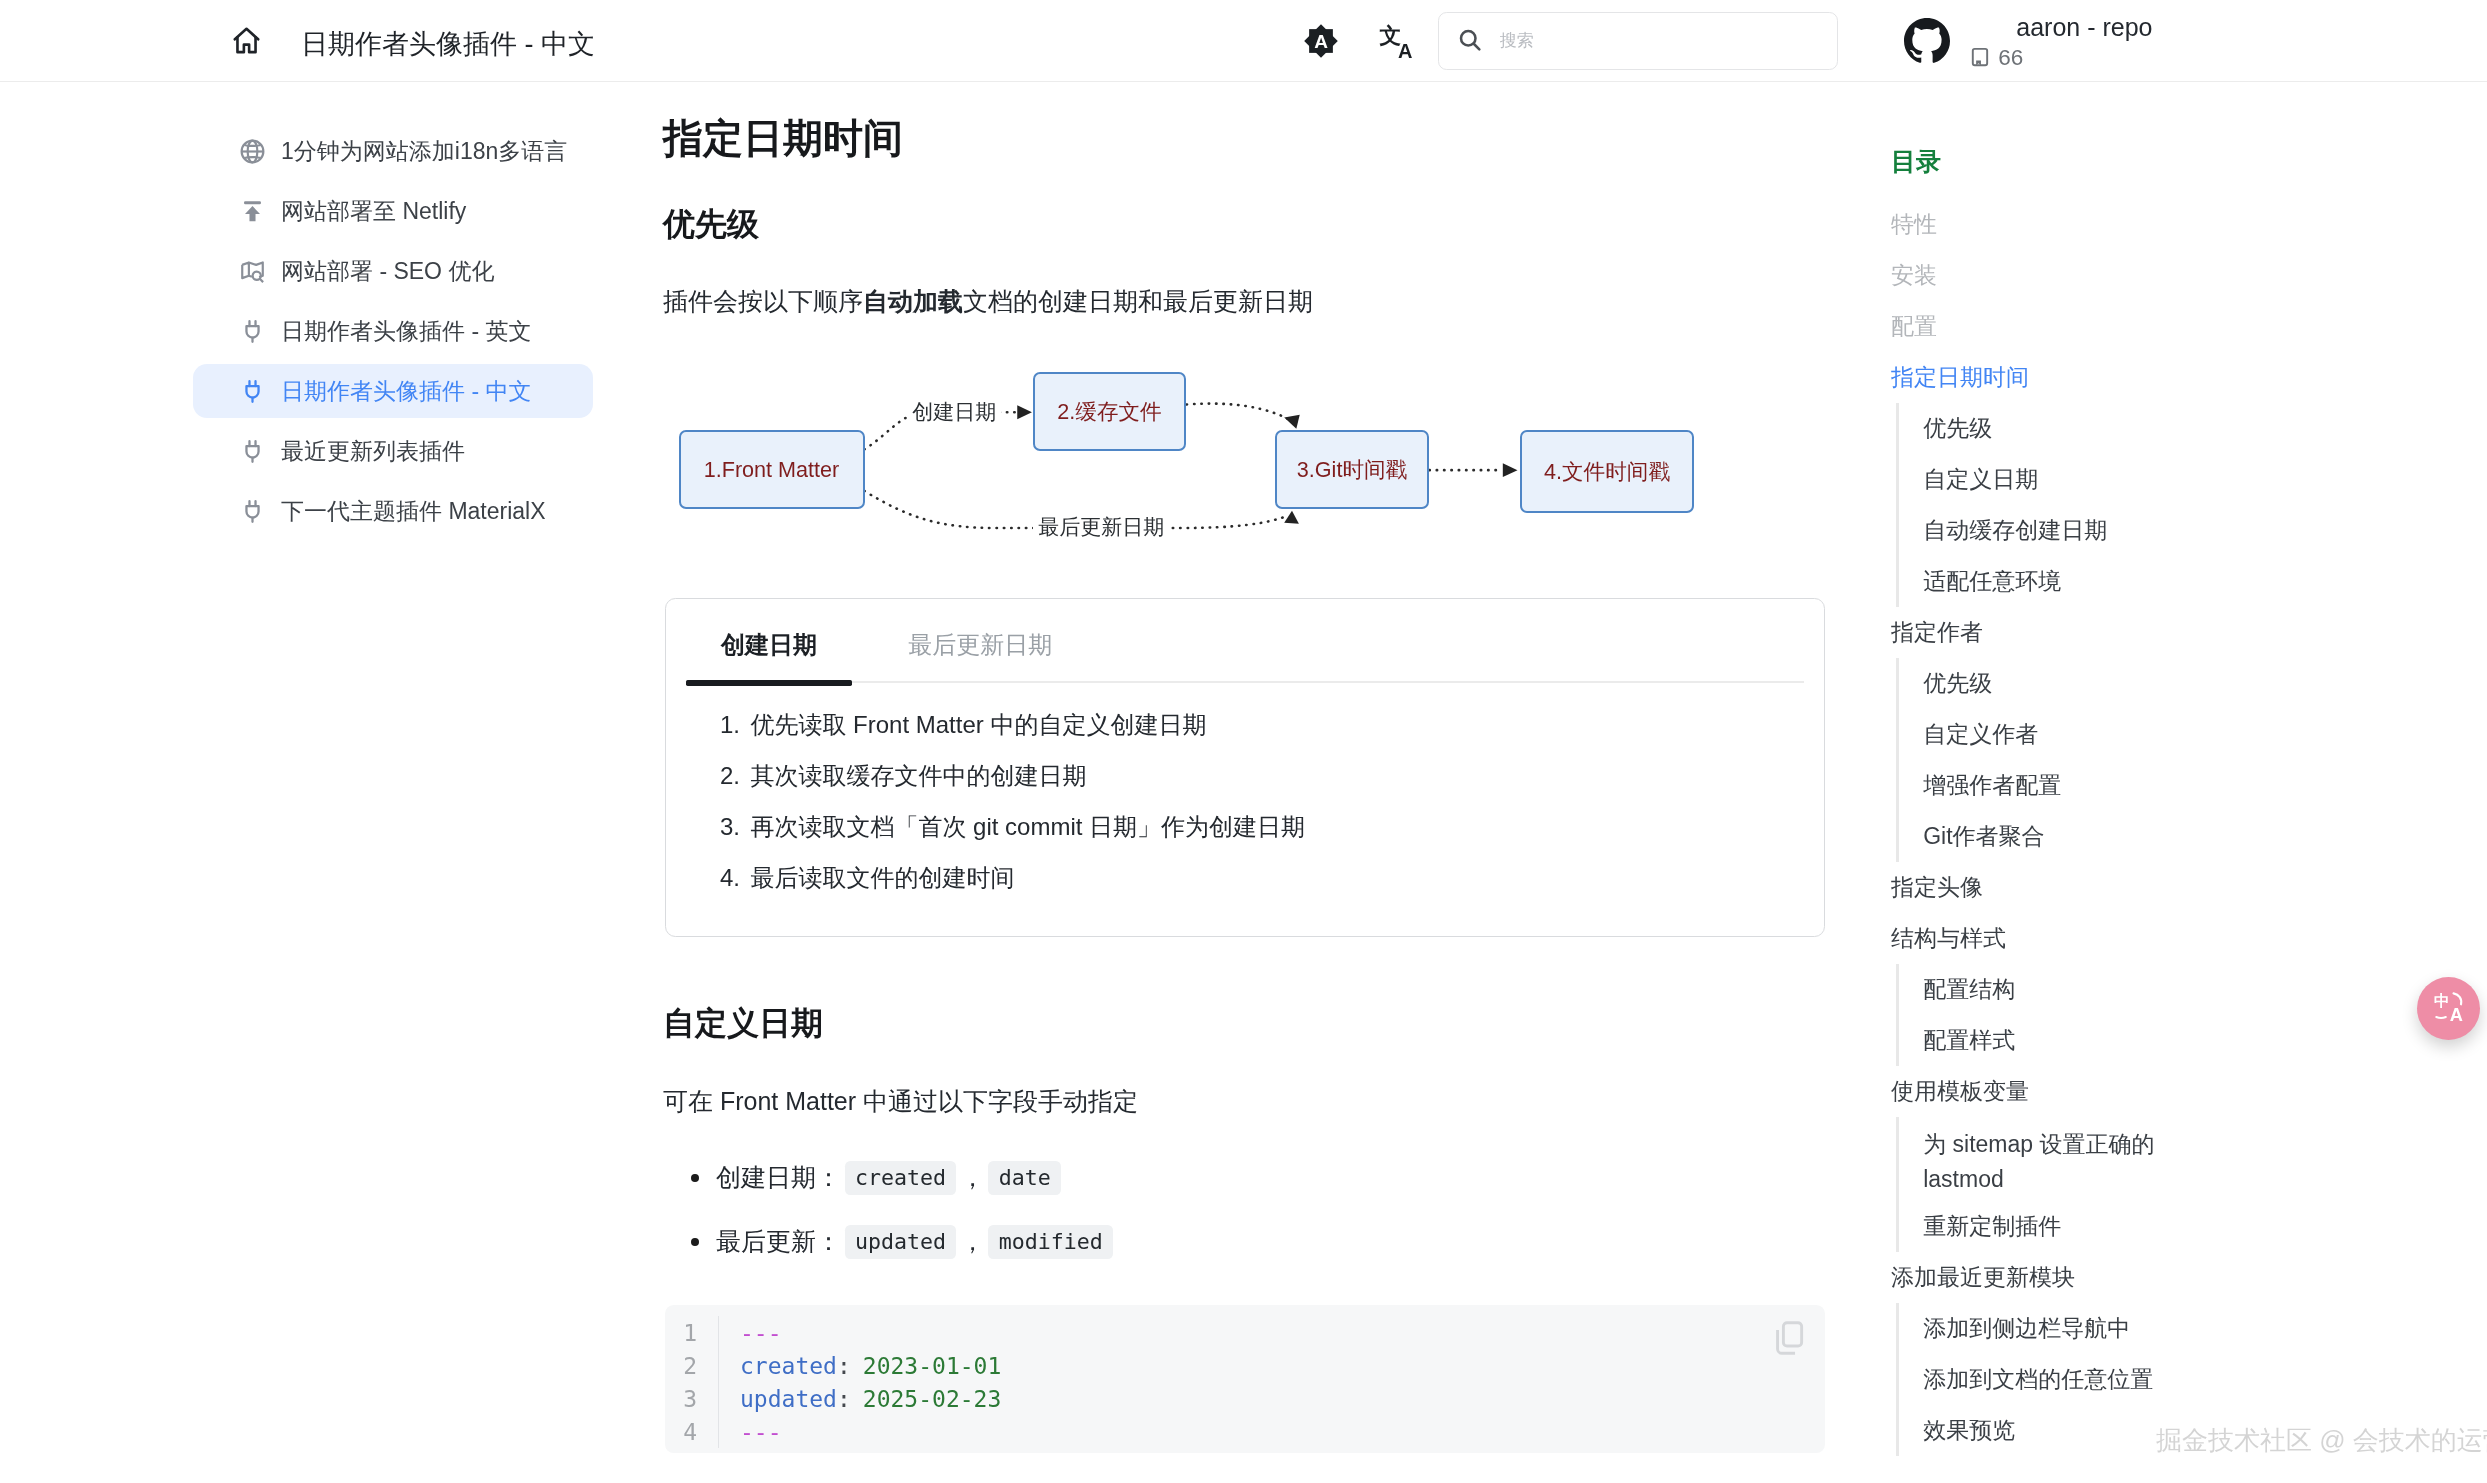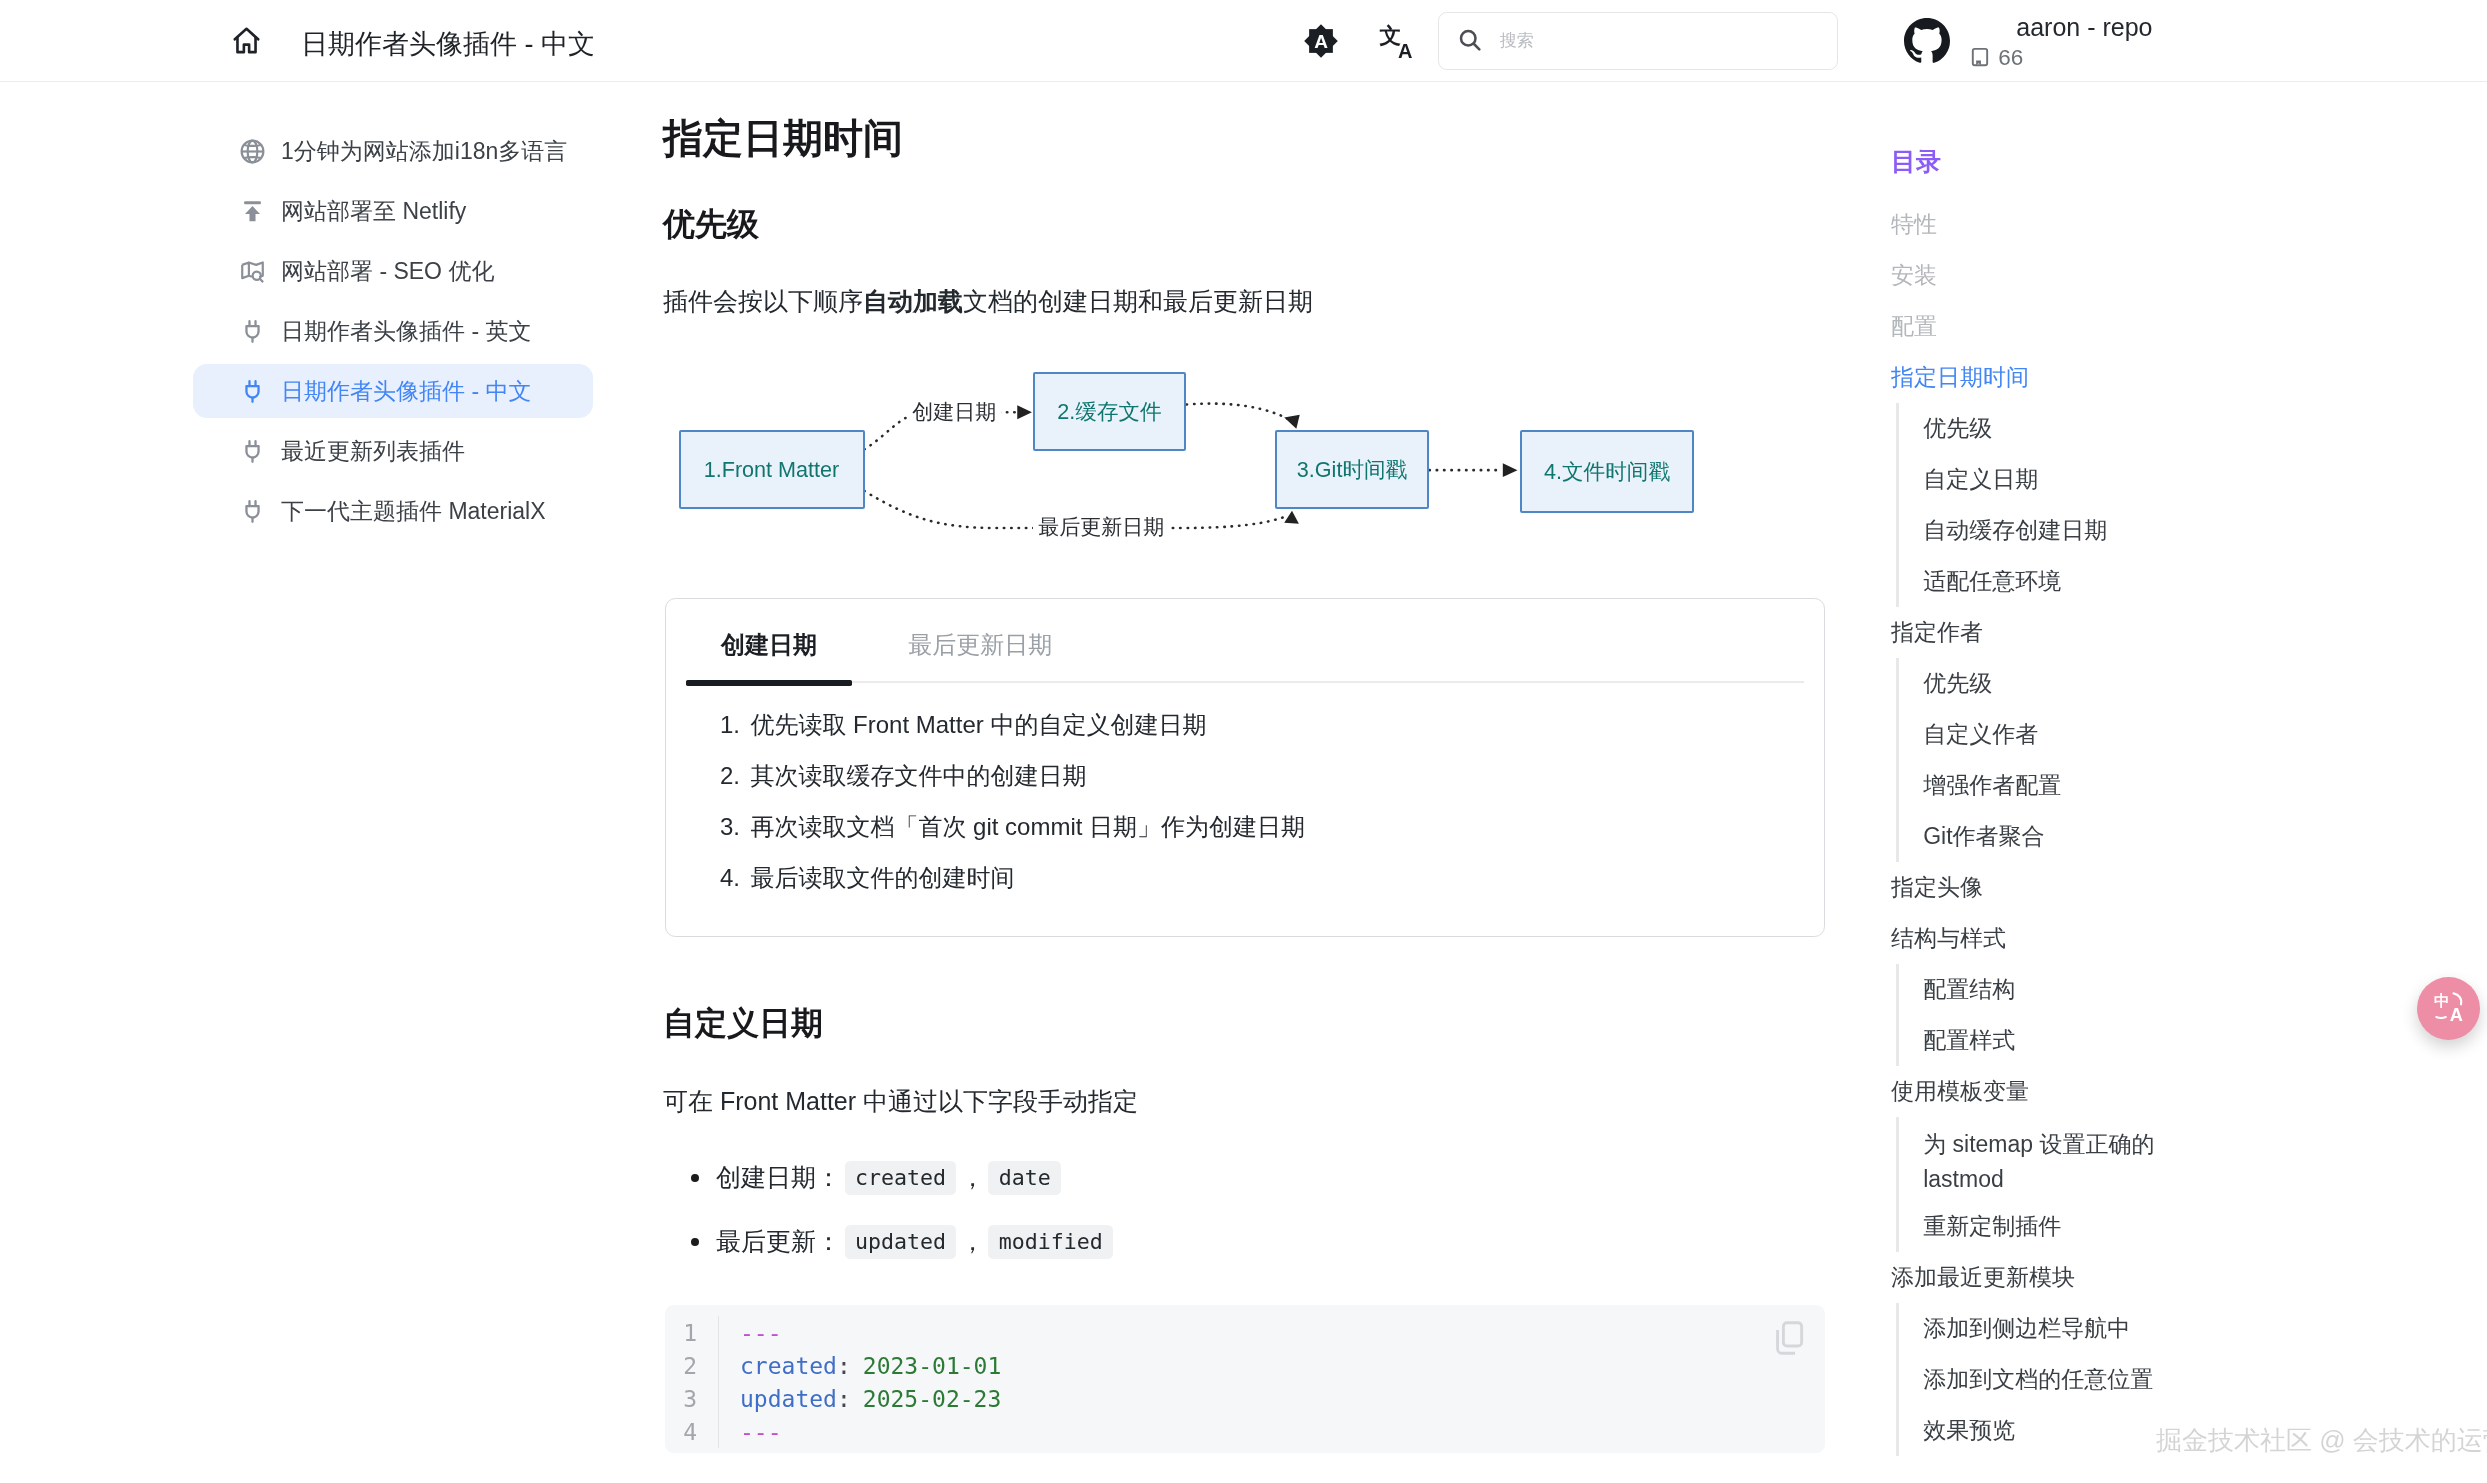--- a/index.html
+++ b/index.html
@@ -40,21 +40,21 @@
   
   .h1 { position:absolute; left:663px; top:111px; font-size:40px; font-weight:700; color:#17191c; }
   .h2 { position:absolute; font-size:32px; font-weight:700; color:#17191c; }
   .h2-priority { left:663px; top:203px; }
   .h2-custom { left:663px; top:1002px; }
   .intro { position:absolute; left:663px; top:285px; font-size:25px; color:#24292f; }
   .intro b { font-weight:700; }
 
   
   .diagram { position:absolute; left:663px; top:363px; width:1080px; height:216px; }
-  .dg-node { position:absolute; background:#e9f1fb; border:2.6px solid #4f86c6; border-radius:2px; display:flex; align-items:center; justify-content:center; font-size:21.6px; color:#0f766e; }
+  .dg-node { position:absolute; background:#e9f1fb; border:2.6px solid #4f86c6; border-radius:7px; display:flex; align-items:center; justify-content:center; font-size:21.6px; color:#7f1d1d; }
   .dg-svg { position:absolute; left:0; top:0; }
   .dg-label { position:absolute; background:#fff; padding:0 5.2px; font-size:21px; color:#2b2f33; white-space:nowrap; z-index:3; }
 
   
   .tabpanel { position:absolute; left:665px; top:598px; width:1160px; height:339px; border:1.7px solid #d9dbde; border-radius:10.4px; background:#fff; }
   .tabs-row { position:absolute; left:20px; right:20px; top:4px; height:80px; border-bottom:2.6px solid #ebebeb; }
   .tab { position:relative; display:inline-block; height:80px; line-height:84px; padding:0 35px; font-size:24px; cursor:pointer; }
   .tab-active { color:#1b1f24; font-weight:700; }
   .tab-active::after { content:""; position:absolute; left:0; right:0; bottom:-2.6px; height:6px; background:#191c20; border-radius:1.7px; }
   .tab-idle { color:#9aa0a6; margin-left:17.3px; }
@@ -76,21 +76,21 @@
   .ln { width:54px; text-align:right; padding-right:21px; color:#a3a6aa; border-right:1.7px solid #e2e4e7; flex:0 0 54px; align-self:stretch; display:flex; align-items:center; justify-content:flex-end; }
   .code-txt { margin-left:21px; display:flex; align-items:center; }
   .tok-meta { color:#c24fd0; }
   .tok-key { color:#3f6ec6; }
   .tok-colon { color:#45494e; }
   .tok-val { color:#2c7a36; margin-left:12px; }
   .copy-btn { position:absolute; right:19px; top:14px; width:35px; height:38px; cursor:pointer; opacity:.9; }
 
   
   .toc { position:absolute; left:1891px; top:145px; width:415px; }
-  .toc-header { font-size:25px; font-weight:700; color:#8b5cf6; margin-bottom:21px; }
+  .toc-header { font-size:25px; font-weight:700; color:#15803d; margin-bottom:21px; }
   .toc-item { min-height:51px; display:flex; align-items:center; font-size:23px; color:#3a3f45; cursor:pointer; }
   .toc-item.muted { color:#b3b6ba; }
   .toc-item.active { color:#4285f4; }
   .toc-group { border-left:3.5px solid #e8e8e8; margin-left:5.2px; padding-left:24px; }
   .toc-item.wrap { height:84px; align-items:center; padding-top:6px; line-height:35px; }
   .toc-item.wrap .toc-text { max-width:285px; display:inline-block; }
 
   
   .watermark { position:absolute; left:2156px; top:1423px; font-size:26px; color:rgba(60,60,60,0.22); text-shadow:0.9px 0.9px 0 rgba(255,255,255,0.9); white-space:nowrap; }
   .float-btn { position:absolute; left:2417px; top:977px; width:63px; height:63px; border-radius:50%; background:#ee8da6; box-shadow:0 7px 15.5px rgba(0,0,0,0.18); display:flex; align-items:center; justify-content:center; cursor:pointer; }

